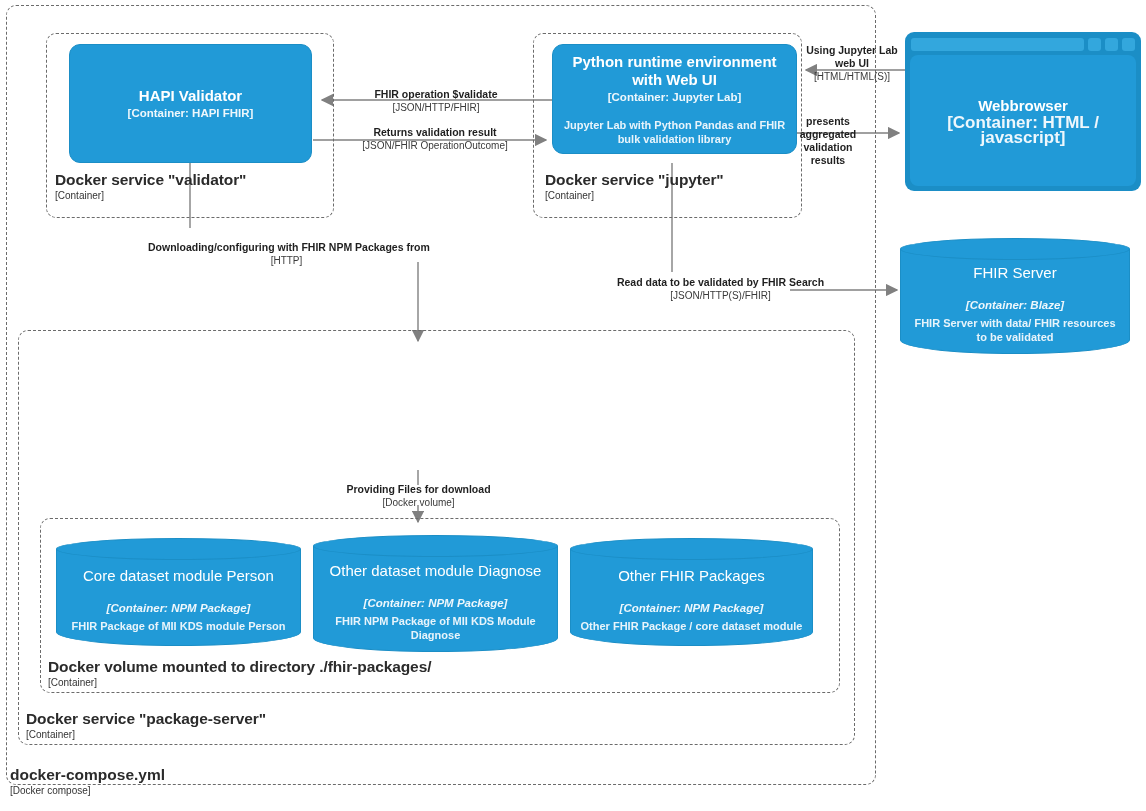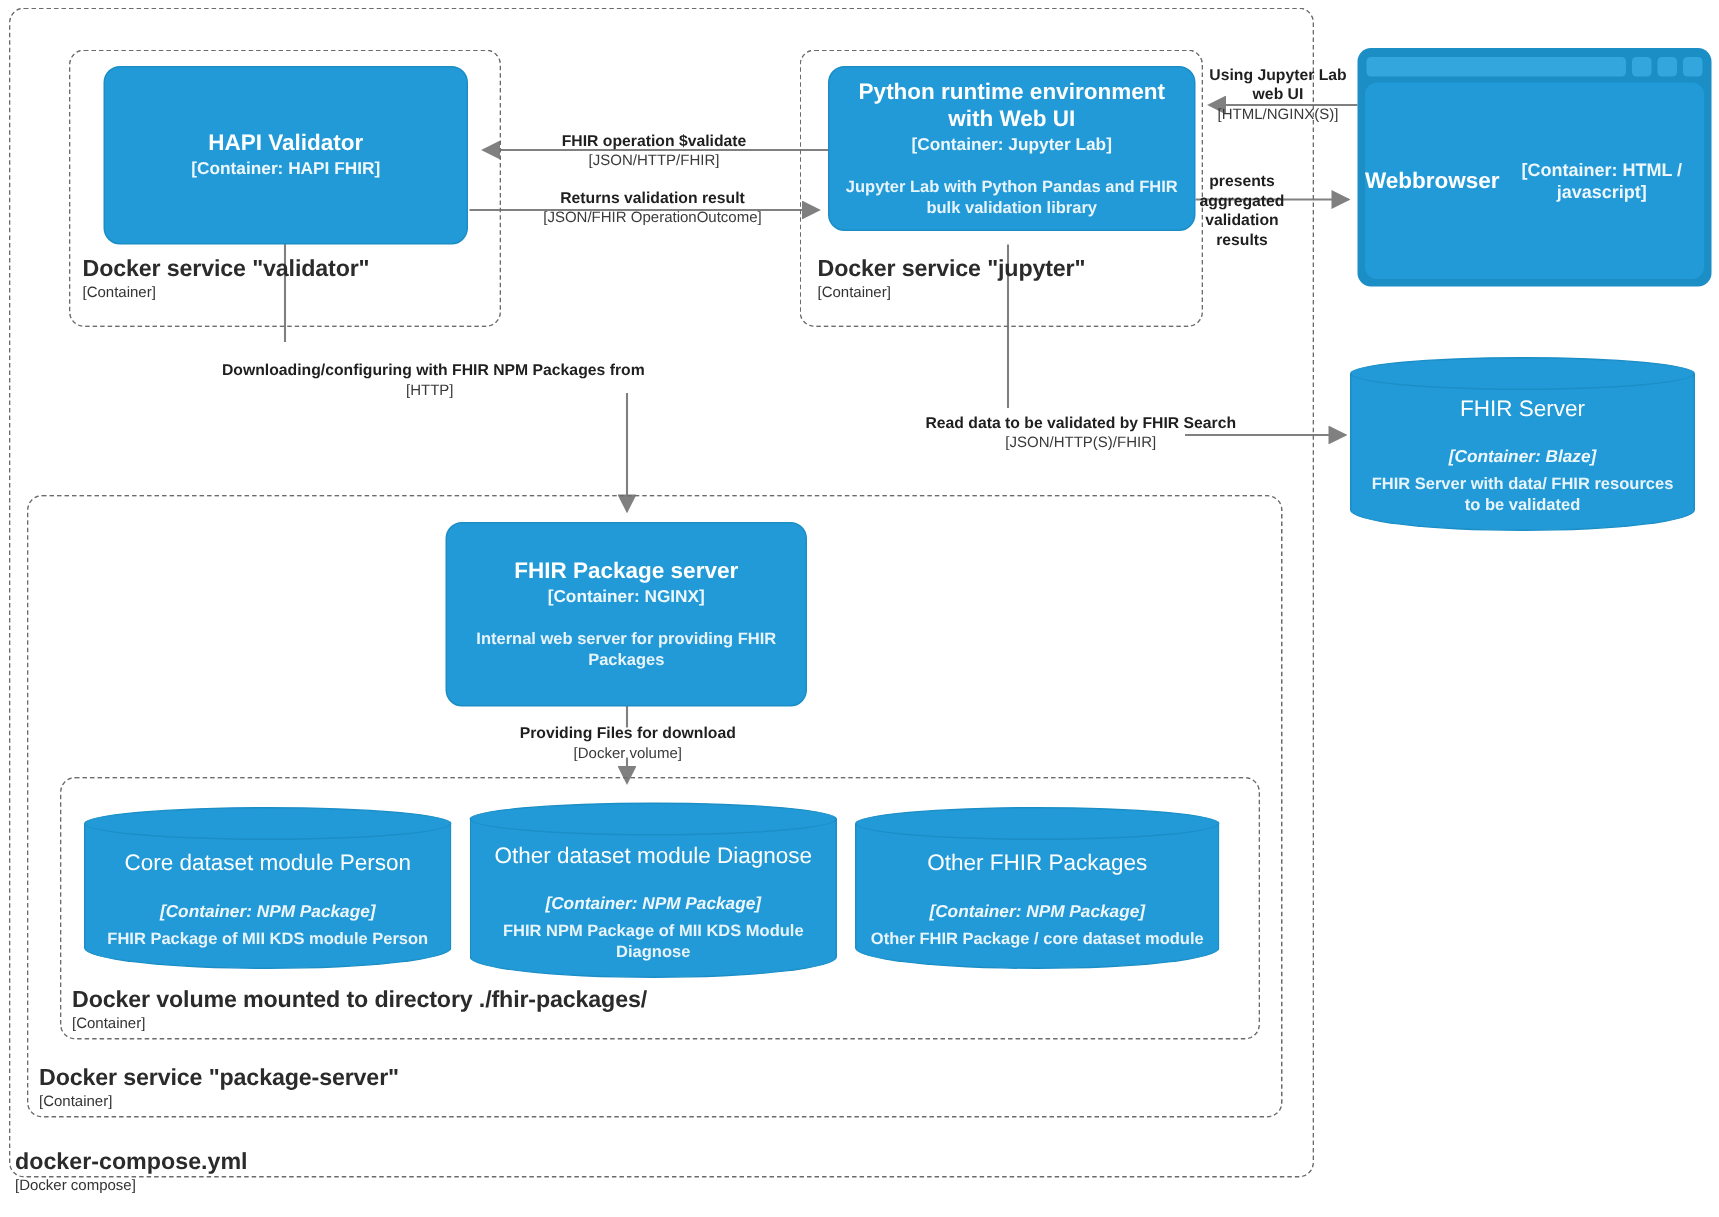--- a/index.html
+++ b/index.html
@@ -110,28 +110,28 @@
     height:13px;
     background:#33a7dd;
     border-radius:3px;
   }
   .browser-body{
     position:absolute;
     left:5px; right:5px; top:23px; bottom:5px;
     background:#219ad7;
     border-radius:8px;
     display:flex;
-    flex-direction:row;
+    flex-direction:column;
     align-items:center;
     justify-content:center;
     text-align:center;
     color:#fff;
   }
   .browser-body .title{font-size:15px;font-weight:bold;line-height:18px;}
-  .browser-body .tech{font-size:12px;font-weight:bold;line-height:15px;color:#eef7fc;}
+  .browser-body .tech{font-size:17px;font-weight:bold;line-height:15px;color:#eef7fc;}
 
   
   .cyl{
     position:absolute;
     box-sizing:border-box;
   }
   .cyl .body{
     position:absolute;
     left:0; right:0;
     top:11px; bottom:0;
@@ -270,25 +270,20 @@
       <span class="desc">FHIR Server with data/ FHIR resources to be validated</span>
     </div>
   </div>
 
   <div class="frame" style="left:18px; top:330px; width:837px; height:415px;"></div>
   <div class="frame-label" style="left:26px; top:709px;">
     <span class="t1">Docker service "package-server"</span>
     <span class="t2">[Container]</span>
   </div>
 
-  <div class="box" style="left:297px; top:348px; width:241px; height:123px;">
-    <span class="title">FHIR Package server</span>
-    <span class="tech">[Container: NGINX]</span>
-    <span class="desc">Internal web server for providing FHIR Packages</span>
-  </div>
 
   <div class="frame" style="left:40px; top:518px; width:800px; height:175px;"></div>
   <div class="frame-label" style="left:48px; top:657px;">
     <span class="t1">Docker volume mounted to directory ./fhir-packages/</span>
     <span class="t2">[Container]</span>
   </div>
 
   <div class="cyl" style="left:56px; top:538px; width:245px; height:108px;">
     <div class="body"></div>
     <div class="top"></div>
@@ -324,21 +319,21 @@
     <span class="l2">[JSON/HTTP/FHIR]</span>
   </div>
 
   <div class="rel" style="left:345px; top:126px; width:180px;">
     <span class="l1">Returns validation result</span>
     <span class="l2">[JSON/FHIR OperationOutcome]</span>
   </div>
 
   <div class="rel wrap" style="left:806px; top:44px; width:92px;">
     <span class="l1">Using Jupyter Lab web UI</span>
-    <span class="l2">[HTML/NGINX(S)]</span>
+    <span class="l2">[HTML/HTML(S)]</span>
   </div>
 
   <div class="rel wrap" style="left:788px; top:115px; width:80px;">
     <span class="l1">presents aggregated validation results</span>
   </div>
 
   <div class="rel" style="left:148px; top:241px; width:277px;">
     <span class="l1">Downloading/configuring with FHIR NPM Packages from</span>
     <span class="l2">[HTTP]</span>
   </div>

